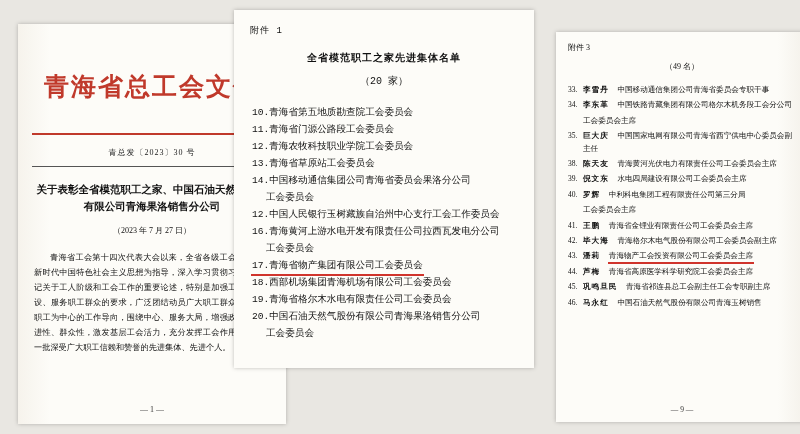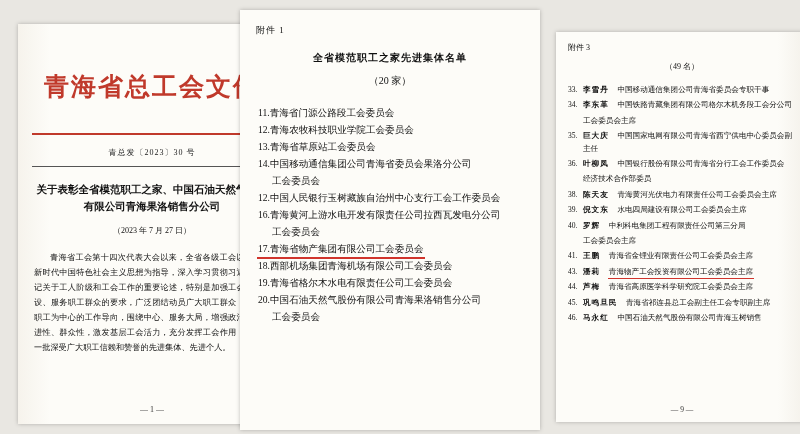--- a/index.html
+++ b/index.html
@@ -48,21 +48,21 @@
     font-size:8.2px;line-height:15px;color:#111;margin:14px 16px 0 16px;
     text-align:justify;text-justify:inter-ideograph;
   }
   .doc-body p{margin:0 0 6px 0;text-indent:16px;}
   .page-num{
     position:absolute;bottom:10px;left:0;right:0;text-align:center;
     font-size:8px;color:#333;
   }
   
   #page-mid{
-    left:240px;top:10px;width:300px;height:420px;
+    left:234px;top:10px;width:300px;height:358px;font-family:Liberation Mono, monospace;
   }
   .attach-label{
     font-size:9px;color:#111;margin:14px 0 0 16px;letter-spacing:1px;
   }
   .mid-title{
     text-align:center;font-weight:bold;font-size:10px;color:#111;
     letter-spacing:1px;margin-top:14px;
   }
   .mid-sub{
     text-align:center;font-size:10px;color:#111;margin-top:9px;
@@ -118,20 +118,21 @@
     <p>青海省工会第十四次代表大会以来，全省各级工会以习近平新时代中国特色社会主义思想为指导，深入学习贯彻习近平总书记关于工人阶级和工会工作的重要论述，特别是加强工会组织建设、服务职工群众的要求，广泛团结动员广大职工群众，坚持以职工为中心的工作导向，围绕中心、服务大局，增强政治性、先进性、群众性，激发基层工会活力，充分发挥工会作用，涌现出一批深受广大职工信赖和赞誉的先进集体、先进个人。</p>
   </div>
   <div class="page-num">— 1 —</div>
 </div>
 
 <div class="page" id="page-mid">
   <div class="attach-label">附件 1</div>
   <div class="mid-title">全省模范职工之家先进集体名单</div>
   <div class="mid-sub">（20 家）</div>
   <div class="list" id="mid-list">
+      <div class="row"><span>10.青海省第五地质勘查院工会委员会</span></div>
       <div class="row"><span>11.青海省门源公路段工会委员会</span></div>
       <div class="row"><span>12.青海农牧科技职业学院工会委员会</span></div>
       <div class="row"><span>13.青海省草原站工会委员会</span></div>
       <div class="row"><span>14.中国移动通信集团公司青海省委员会果洛分公司</span></div>
       <div class="row indent">工会委员会</div>
       <div class="row"><span>12.中国人民银行玉树藏族自治州中心支行工会工作委员会</span></div>
       <div class="row"><span>16.青海黄河上游水电开发有限责任公司拉西瓦发电分公司</span></div>
       <div class="row indent">工会委员会</div>
       <div class="row"><span class="hl">17.青海省物产集团有限公司工会委员会</span></div>
       <div class="row"><span>18.西部机场集团青海机场有限公司工会委员会</span></div>
@@ -162,30 +163,20 @@
         </div>
       </div>
       <div>
         <div class="r-item">
           <span class="r-num">35.</span>
           <span class="r-body"><span class="r-name">巨大庆　</span><span>中国国家电网有限公司青海省西宁供电中心委员会副主任</span></span>
         </div>
       </div>
       <div>
         <div class="r-item">
-          <span class="r-num">36.</span>
-          <span class="r-body"><span class="r-name">叶柳凤　</span><span>中国银行股份有限公司青海省分行工会工作委员会</span></span>
-        </div>
-        <div class="r-item">
-          <span class="r-num"></span>
-          <span class="r-body">经济技术合作部委员</span>
-        </div>
-      </div>
-      <div>
-        <div class="r-item">
           <span class="r-num">38.</span>
           <span class="r-body"><span class="r-name">陈天友　</span><span>青海黄河光伏电力有限责任公司工会委员会主席</span></span>
         </div>
       </div>
       <div>
         <div class="r-item">
           <span class="r-num">39.</span>
           <span class="r-body"><span class="r-name">倪文东　</span><span>水电四局建设有限公司工会委员会主席</span></span>
         </div>
       </div>
@@ -196,20 +187,26 @@
         </div>
         <div class="r-item">
           <span class="r-num"></span>
           <span class="r-body">工会委员会主席</span>
         </div>
       </div>
       <div>
         <div class="r-item">
           <span class="r-num">41.</span>
           <span class="r-body"><span class="r-name">王鹏　</span><span>青海省金锂业有限责任公司工会委员会主席</span></span>
+        </div>
+      </div>
+      <div>
+        <div class="r-item">
+          <span class="r-num">42.</span>
+          <span class="r-body"><span class="r-name">毕大海　</span><span>青海格尔木电气股份有限公司工会委员会副主席</span></span>
         </div>
       </div>
       <div>
         <div class="r-item">
           <span class="r-num">43.</span>
           <span class="r-body"><span class="r-name">潘莉　</span><span class="r-hl">青海物产工会投资有限公司工会委员会主席</span></span>
         </div>
       </div>
       <div>
         <div class="r-item">

